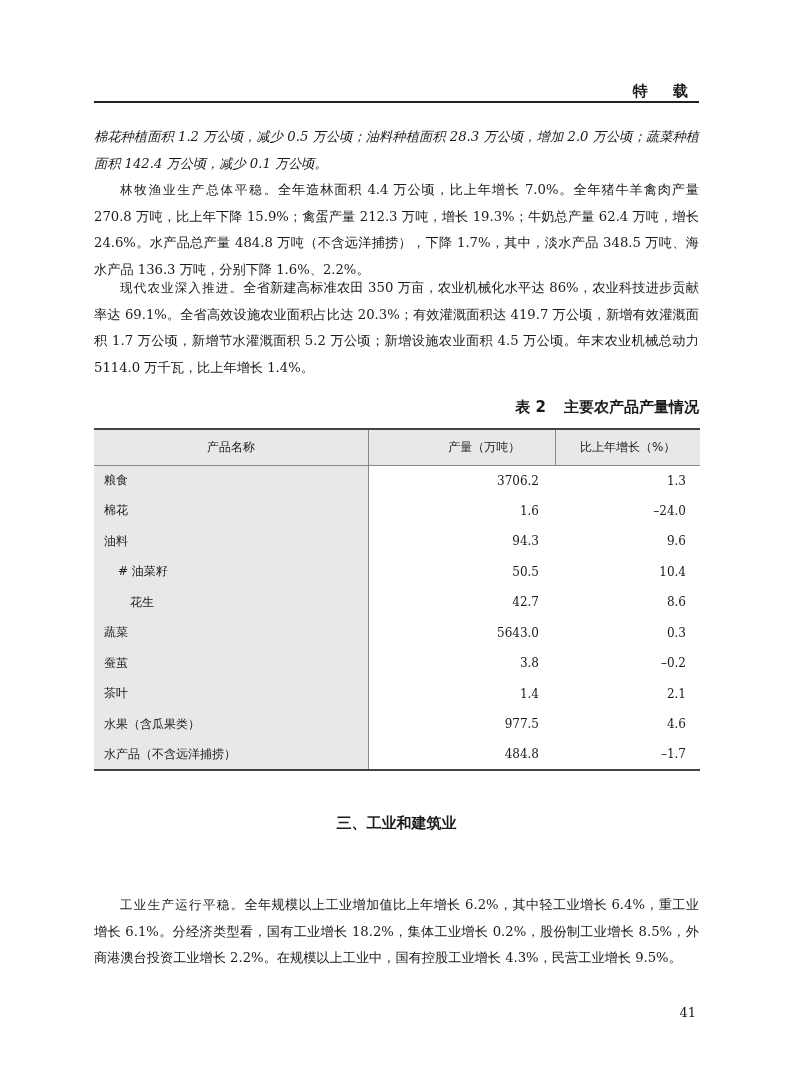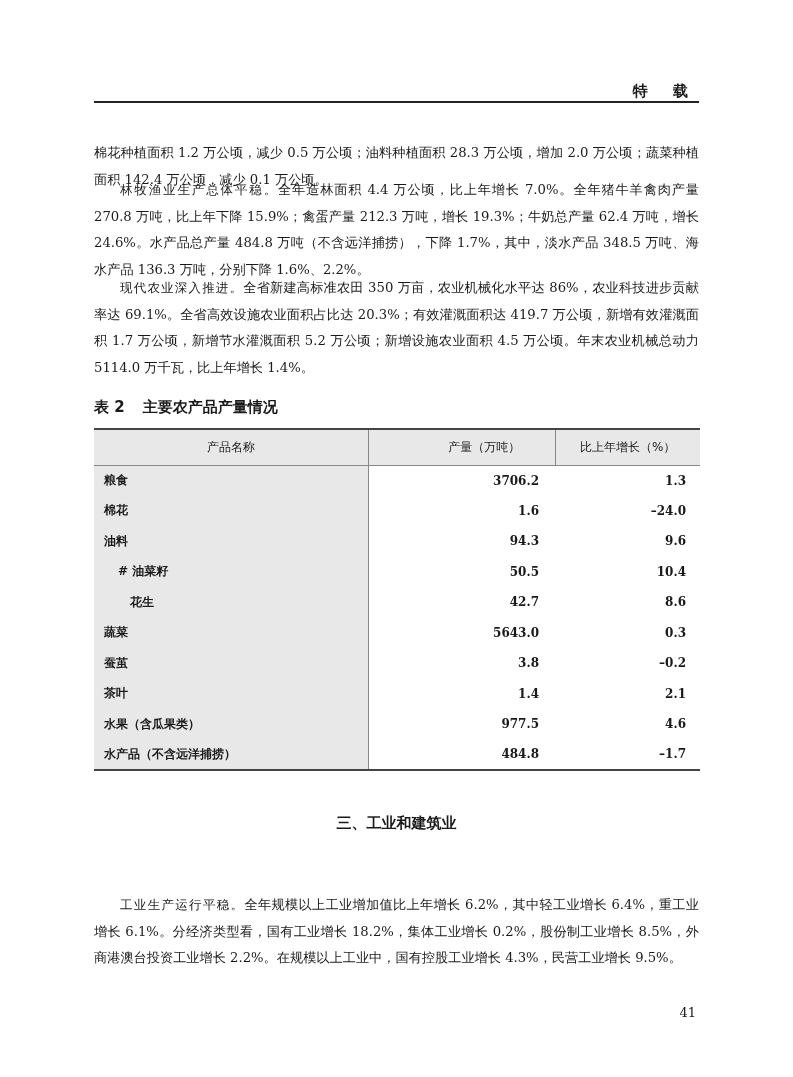--- a/index.html
+++ b/index.html
@@ -6,50 +6,50 @@
     body { width: 793px; height: 1077px; position: relative; overflow: hidden;
       font-family: "DejaVu Serif", "Liberation Serif", serif; color: #1a1a1a; }
     .header-label { position: absolute; right: 95px; top: 82px; font-size: 15px; font-weight: bold;
       letter-spacing: 10px; font-family: "DejaVu Sans", sans-serif; }
     .header-rule { position: absolute; left: 94px; width: 605px; top: 101px; height: 0;
       border-top: 2.5px solid #222; }
     .para { position: absolute; left: 94px; width: 605px; font-size: 13.2px; line-height: 26.5px;
       text-align: justify; }
     .para .lead { font-family: "DejaVu Sans", sans-serif; font-size: 12.5px; letter-spacing: 1px; }
     .indent { text-indent: 26px; }
-    .table-title { position: absolute; left: 94px; width: 605px; top: 398px; text-align: left;
+    .table-title { position: absolute; left: 94px; width: 605px; top: 398px; text-align: right;
       font-size: 15px; font-weight: bold; font-family: "DejaVu Sans", sans-serif; }
     .table-title .num { margin-right: 18px; }
     table.data { position: absolute; left: 94px; top: 428px; width: 606px; border-collapse: collapse;
       font-size: 12px; }
     table.data thead tr { height: 36px; }
     table.data thead th { background: #e8e8e8; font-weight: normal; border-top: 2px solid #444;
       border-bottom: 1px solid #888; text-align: center; font-family: "DejaVu Sans", sans-serif; font-size: 12px; }
     table.data thead th.c0 { border-right: 1px solid #888; }
     table.data thead th.c1 { border-right: 1px solid #888; padding-left: 46px; }
     table.data tbody tr { height: 30.5px; }
-    table.data tbody td { padding: 0 10px; font-weight: bold; }
+    table.data tbody td { padding: 0 10px; }
     table.data tbody td.name { background: #e8e8e8; border-right: 1px solid #888; width: 228px;
       font-family: "DejaVu Sans", sans-serif; font-size: 12px; }
     table.data tbody td.name.lvl1 { padding-left: 24px; }
     table.data tbody td.name.lvl2 { padding-left: 36px; }
     table.data tbody td.prod { text-align: right; width: 160px; padding-right: 16px; }
     table.data tbody td.growth { text-align: right; padding-right: 14px; }
     table.data tbody tr:last-child td { border-bottom: 2px solid #444; }
     .section-title { position: absolute; left: 94px; width: 605px; top: 814px; text-align: center;
       font-size: 15px; font-weight: bold; font-family: "DejaVu Sans", sans-serif; }
     .page-number { position: absolute; right: 97px; top: 1005px; font-size: 13px; }
   </style>
 </head>
 <body>
 
 <div class="header-label">特 载</div>
 <div class="header-rule"></div>
 
-<div class="para" style="top:140px;">
+<div class="para" style="top:124px;font-style:italic;">
   <span>棉花种植面积 1.2 万公顷，减少 0.5 万公顷；油料种植面积 28.3 万公顷，增加 2.0 万公顷；蔬菜种植面积 142.4 万公顷，减少 0.1 万公顷。</span>
 </div>
 
 <div class="para indent" style="top:177px;">
   <span class="lead">林牧渔业生产总体平稳。</span><span>全年造林面积 4.4 万公顷，比上年增长 7.0%。全年猪牛羊禽肉产量 270.8 万吨，比上年下降 15.9%；禽蛋产量 212.3 万吨，增长 19.3%；牛奶总产量 62.4 万吨，增长 24.6%。水产品总产量 484.8 万吨（不含远洋捕捞），下降 1.7%，其中，淡水产品 348.5 万吨、海水产品 136.3 万吨，分别下降 1.6%、2.2%。</span>
 </div>
 
 <div class="para indent" style="top:275px;">
   <span class="lead">现代农业深入推进。</span><span>全省新建高标准农田 350 万亩，农业机械化水平达 86%，农业科技进步贡献率达 69.1%。全省高效设施农业面积占比达 20.3%；有效灌溉面积达 419.7 万公顷，新增有效灌溉面积 1.7 万公顷，新增节水灌溉面积 5.2 万公顷；新增设施农业面积 4.5 万公顷。年末农业机械总动力 5114.0 万千瓦，比上年增长 1.4%。</span>
 </div>

